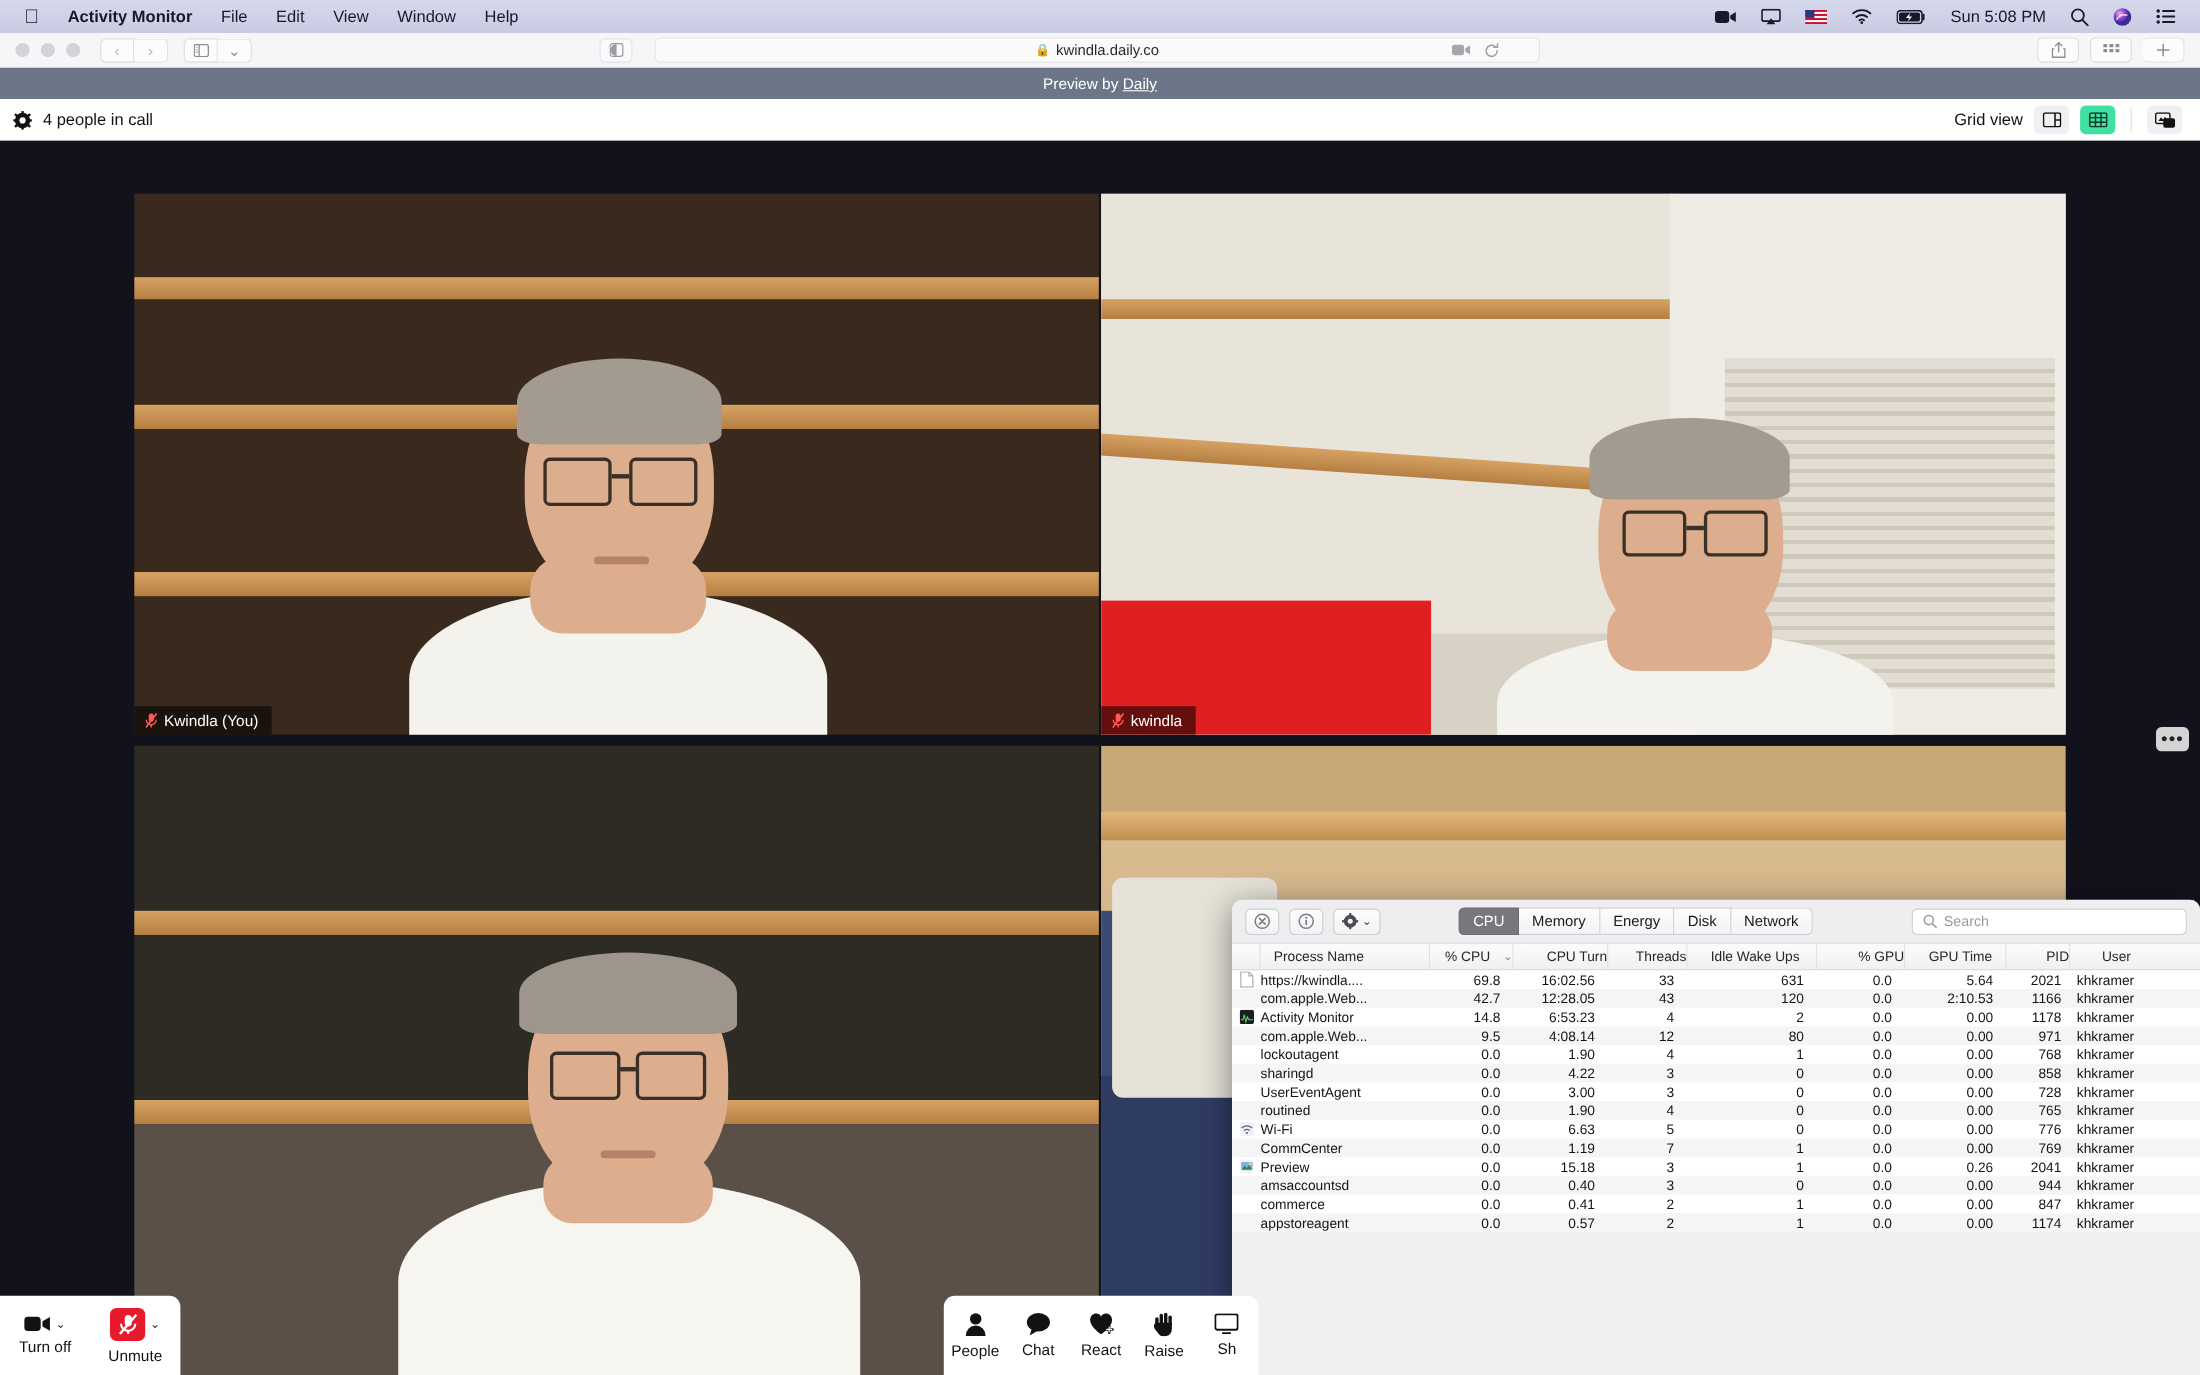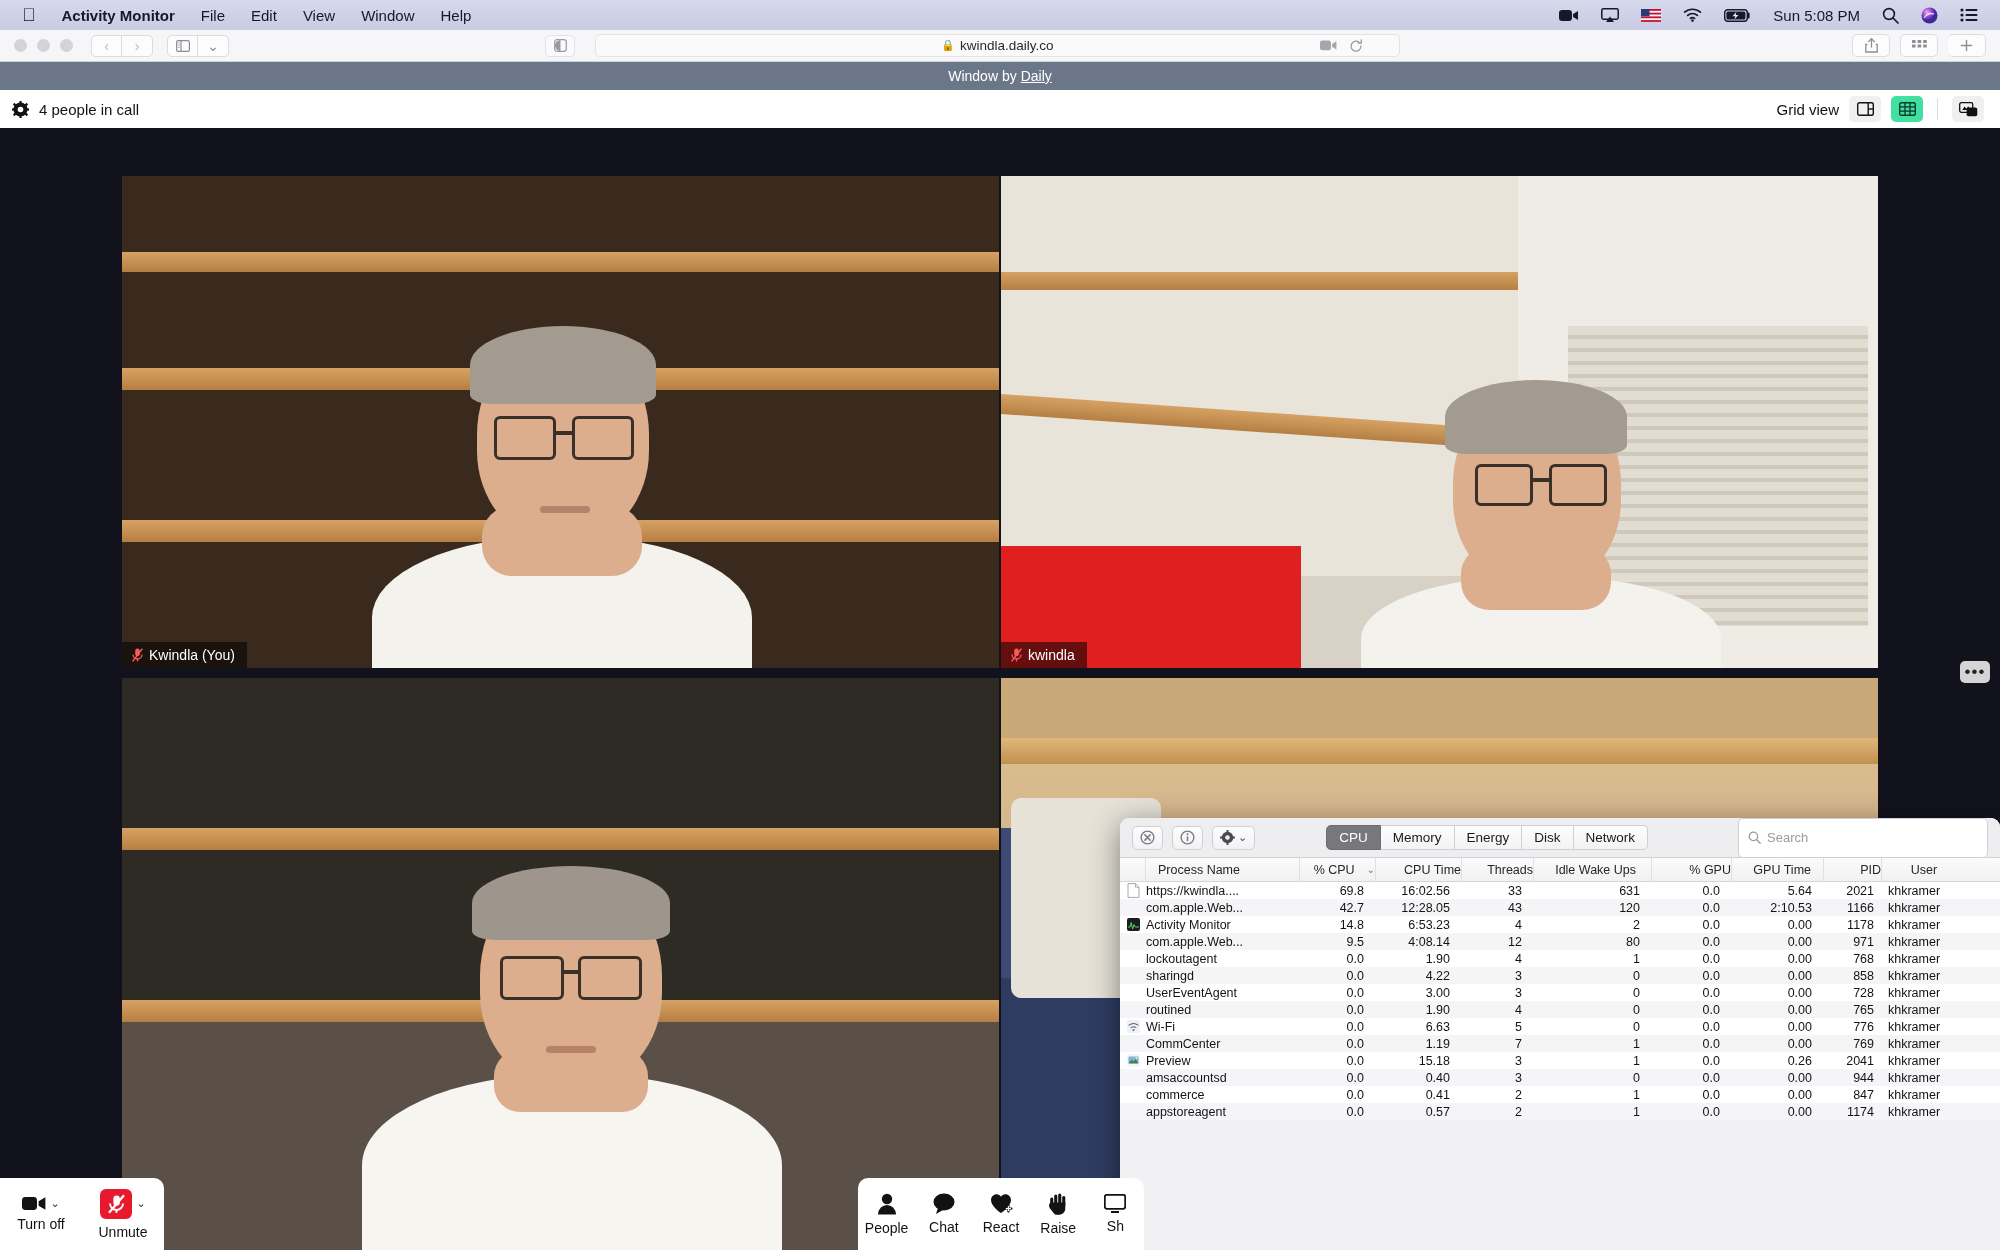--- a/index.html
+++ b/index.html
@@ -135,21 +135,21 @@
   #am-segment { display: flex; margin-left: 62px; }
   #am-segment .seg {
     height: 25px; padding: 0 12px; border: 1px solid #cfcfd4; border-left: none;
     background: linear-gradient(to bottom,#fdfdfe,#f3f3f5);
     display: flex; align-items: center; font-size: 13.5px; color: #19191c;
   }
   #am-segment .seg:first-child { border-left: 1px solid #cfcfd4; border-radius: 5px 0 0 5px; }
   #am-segment .seg:last-child { border-radius: 0 5px 5px 0; }
   #am-segment .seg.active { background: #77777c; color: #fff; border-color: #6c6c72; }
   #am-search {
-    margin-left: auto; width: 250px; height: 40px;
+    margin-left: auto; width: 250px; height: 24px;
     border: 1px solid #cfcfd4; border-radius: 5px; background: #fff;
     display: flex; align-items: center; gap: 6px; padding: 0 9px;
     color: #9a9aa0; font-size: 13px;
   }
   #am-table { background: #fff; }
   #am-thead {
     display: flex; height: 24px; align-items: center;
     background: linear-gradient(to bottom,#fbfbfc,#f1f1f3);
     border-bottom: 1px solid #d6d6da; font-size: 12.5px; color: #262629;
   }
@@ -358,21 +358,21 @@
     </div>
     <div class="navbtn">
       <svg width="13" height="13" viewBox="0 0 13 13">
           <path d="M6.5 1.4 L6.5 11.6 M1.4 6.5 L11.6 6.5" stroke="#8d8d95" stroke-width="1.4" stroke-linecap="round"></path>
         </svg>
     </div>
   </div>
 </div>
 
 <div id="daily-banner">
-  <span>Window by</span>
+  <span>Preview by</span>
   <a href="#">Daily</a>
 </div>
 
 <div id="call-header">
   <div class="hl">
     <span>
       <svg width="17" height="17" viewBox="0 0 17 17">
           <g fill="#121212">
             <circle cx="8.5" cy="8.5" r="7"></circle>
             <g></g>
@@ -764,21 +764,21 @@
     </div>
 
     <div id="am-table">
       <div id="am-thead">
         <div class="th c-icon"></div>
         <div class="th c-name" style="justify-content:flex-start;padding-left:12px;">Process Name</div>
         <div class="th c-cpu" style="justify-content:center;padding-right:0;">
           <span>% CPU</span>
           <span style="margin-left:12px;color:#7a7a80;font-size:10px;">⌄</span>
         </div>
-        <div class="th c-time" style="justify-content:center;padding-right:0;">CPU Time</div>
+        <div class="th c-time" style="justify-content:center;padding-right:0;">CPU Turn</div>
         <div class="th c-thr" style="justify-content:center;padding-right:0;">Threads</div>
         <div class="th c-idle" style="justify-content:center;padding-right:15px;">Idle Wake Ups</div>
         <div class="th c-gpu" style="justify-content:center;padding-right:0;">% GPU</div>
         <div class="th c-gtime" style="justify-content:center;padding-right:12px;">GPU Time</div>
         <div class="th c-pid" style="justify-content:center;padding-right:0;">PID</div>
         <div class="th c-user" style="justify-content:center;padding-left:0;border-right:none;">User</div>
       </div>
       <div id="am-rows">
           <div class="am-row">
             <div class="c c-icon">

